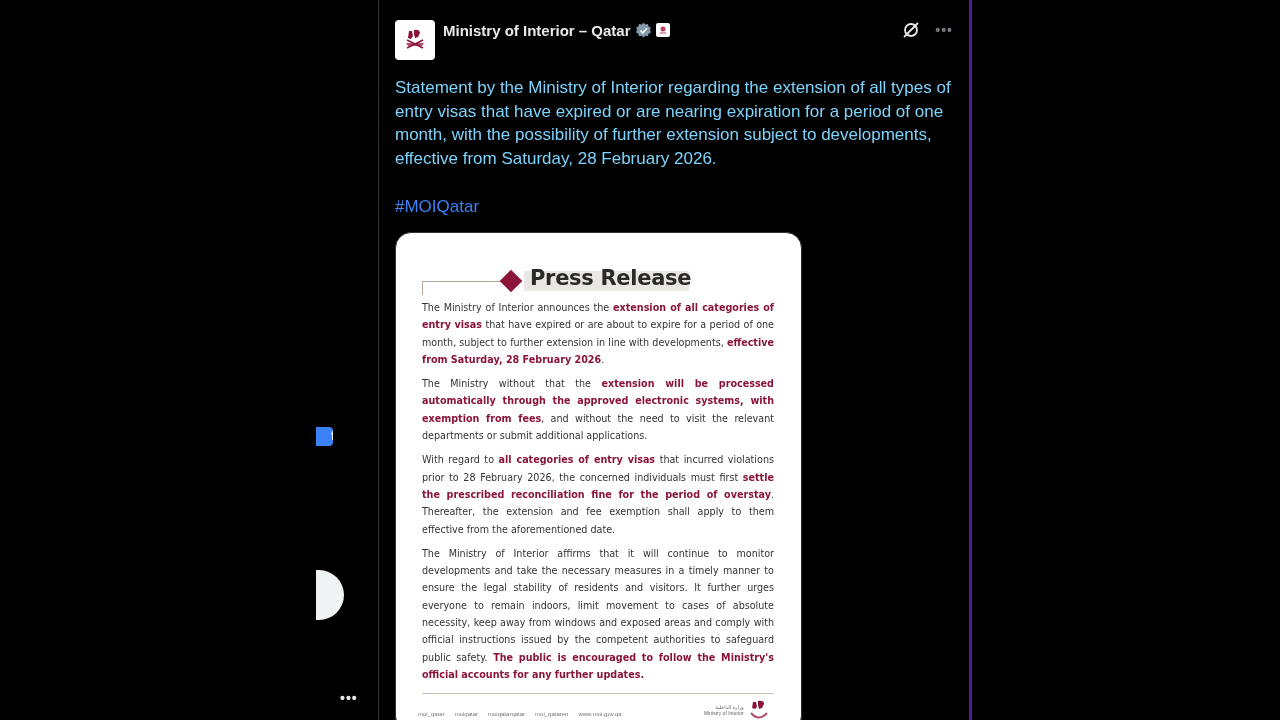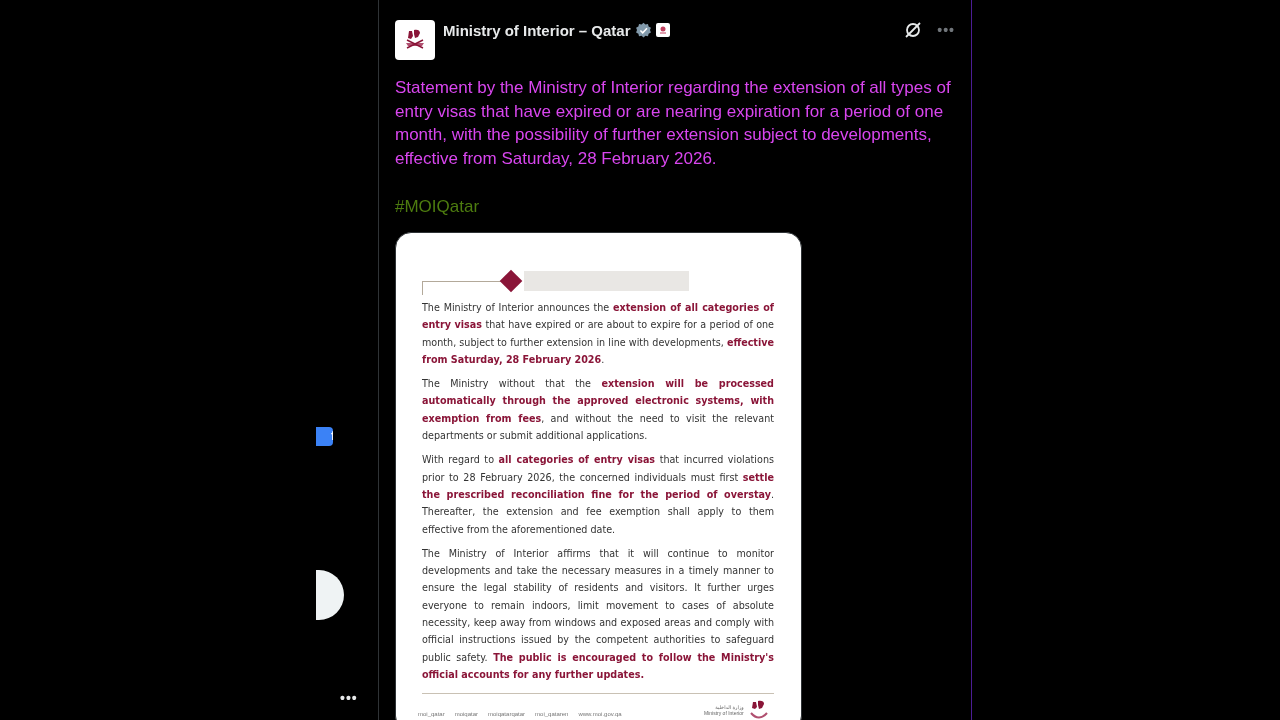--- a/index.html
+++ b/index.html
@@ -6,37 +6,37 @@
   html, body { width: 1280px; height: 720px; overflow: hidden; background: #000; }
   body { font-family: "Liberation Sans", "DejaVu Sans", sans-serif; color: #e7e9ea; position: relative; }
 
   
   .left-rail { position: absolute; left: 0; top: 0; width: 378px; height: 720px; background: #000; }
   .post-btn-frag { position: absolute; left: 316px; top: 427px; width: 17px; height: 19px; background: #3b82f6; border-radius: 0 4px 4px 0; color: #fff; font-weight: bold; font-size: 12px; line-height: 19px; padding-left: 15px; letter-spacing: -1px; overflow: hidden; }
   .profile-frag { position: absolute; left: 316px; top: 570px; width: 28px; height: 50px; background: #eff3f4; border-radius: 0 25px 25px 0; }
   .more-dots { position: absolute; left: 340px; top: 690px; color: #e7e9ea; font-size: 14px; letter-spacing: 1px; font-weight: bold; }
 
   
-  .main-col { position: absolute; left: 378px; top: 0; width: 594px; height: 720px; border-left: 1px solid #2f3336; border-right: 1px solid #4c1d95; background: #000; }
+  .main-col { position: absolute; left: 378px; top: 0; width: 594px; height: 720px; border-left: 1px solid #2f3336; border-right: 3px solid #4c1d95; background: #000; }
 
   .tweet-header { position: absolute; left: 16px; top: 20px; right: 16px; height: 40px; }
   .avatar { position: absolute; left: 0; top: 0; width: 40px; height: 40px; background: #fff; border-radius: 4px; display: flex; align-items: center; justify-content: center; }
   .names { position: absolute; left: 48px; top: 0; }
   .display-name-row { display: flex; align-items: center; height: 20px; }
   .display-name { font-weight: bold; font-size: 15px; color: #e7e9ea; }
   .badge { margin-left: 4px; display: inline-flex; }
   .affil { margin-left: 4px; width: 14px; height: 14px; background: #fff; border-radius: 2px; display: inline-flex; align-items: center; justify-content: center; }
   .handle { font-size: 15px; color: #71767b; line-height: 20px; }
 
   .header-actions { position: absolute; right: 0; top: 0; display: flex; align-items: center; gap: 14px; height: 20px; }
   .grok-icon { width: 20px; height: 20px; display: flex; align-items: center; justify-content: center; }
   .more-icon { color: #71767b; font-size: 14px; letter-spacing: 1px; font-weight: bold; line-height: 20px; }
 
-  .tweet-text { position: absolute; left: 16px; top: 76px; width: 560px; font-size: 17px; line-height: 23.5px; color: #d946ef; }
-  .hashtag { position: absolute; left: 16px; top: 195px; font-size: 17px; color: #4d7c0f; line-height: 23px; }
+  .tweet-text { position: absolute; left: 16px; top: 76px; width: 560px; font-size: 17px; line-height: 23.5px; color: #7dd3fc; }
+  .hashtag { position: absolute; left: 16px; top: 195px; font-size: 17px; color: #3b82f6; line-height: 23px; }
 
   
   .media { position: absolute; left: 16px; top: 232px; width: 407px; height: 500px; background: #fff; border-radius: 16px; border: 1px solid #2f3336; overflow: hidden; }
   .pr-deco-line { position: absolute; left: 26px; top: 48px; width: 90px; height: 1px; background: #b3a99a; }
   .pr-deco-vert { position: absolute; left: 26px; top: 48px; width: 1px; height: 14px; background: #b3a99a; }
   .pr-diamond { position: absolute; left: 107px; top: 40px; width: 16px; height: 16px; background: #8a1538; transform: rotate(45deg); }
   .pr-title-bg { position: absolute; left: 128px; top: 38px; width: 165px; height: 20px; background: #e9e7e4; }
   .pr-title { position: absolute; left: 134px; top: 33px; font-family: "DejaVu Sans", sans-serif; font-weight: bold; font-size: 21px; color: #2a2a2a; letter-spacing: -0.3px; }
 
   .pr-body { position: absolute; left: 26px; top: 66px; width: 352px; font-family: "DejaVu Sans", sans-serif; font-size: 9.6px; line-height: 17.3px; color: #333; text-align: justify; }
@@ -97,20 +97,21 @@
   </div>
 
   <div class="tweet-text">Statement by the Ministry of Interior regarding the extension of all types of entry visas that have expired or are nearing expiration for a period of one month, with the possibility of further extension subject to developments, effective from Saturday, 28 February 2026.</div>
   <div class="hashtag">#MOIQatar</div>
 
   <div class="media">
     <div class="pr-deco-line"></div>
     <div class="pr-deco-vert"></div>
     <div class="pr-title-bg"></div>
     <div class="pr-diamond"></div>
+    <div class="pr-title">Press Release</div>
 
     <div class="pr-body">
       <p>
         <span>The Ministry of Interior announces the </span><span class="hl">extension of all categories of entry visas</span><span> that have expired or are about to expire for a period of one month, subject to further extension in line with developments, </span><span class="hl">effective from Saturday, 28 February 2026</span><span>.</span>
       </p>
       <p>
         <span>The Ministry without that the </span><span class="hl">extension will be processed automatically through the approved electronic systems, with exemption from fees</span><span>, and without the need to visit the relevant departments or submit additional applications.</span>
       </p>
       <p>
         <span>With regard to </span><span class="hl">all categories of entry visas</span><span> that incurred violations prior to 28 February 2026,  the concerned individuals must first </span><span class="hl">settle the prescribed reconciliation fine for the period of overstay</span><span>. Thereafter, the extension and fee exemption shall apply to them effective from the aforementioned date.</span>

